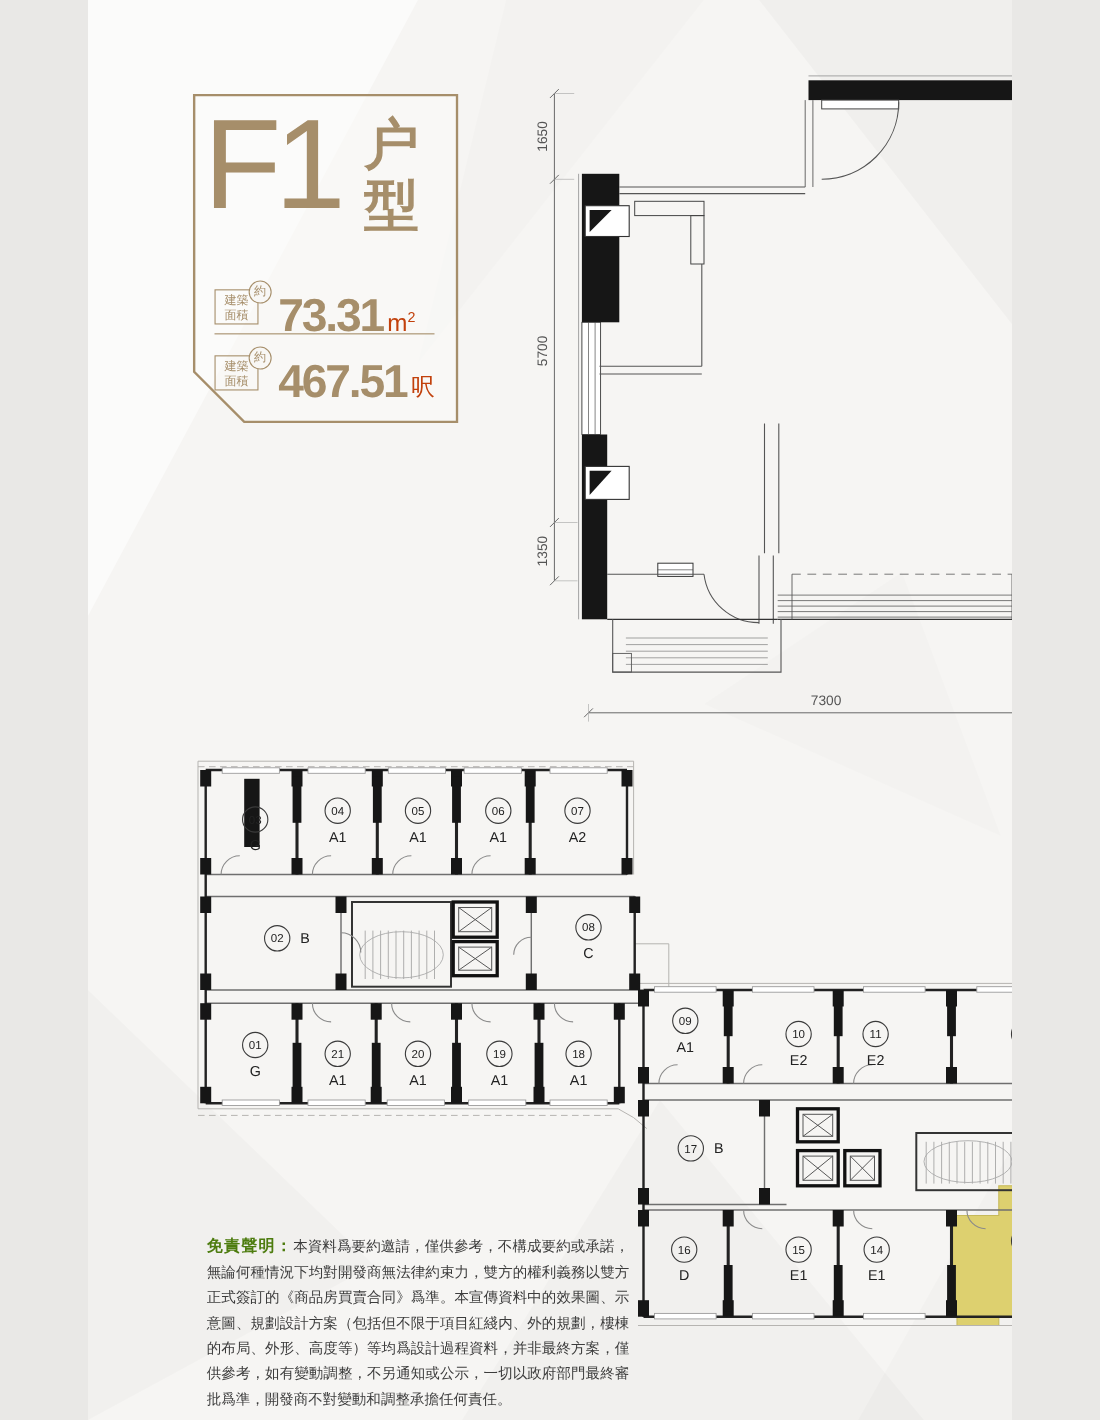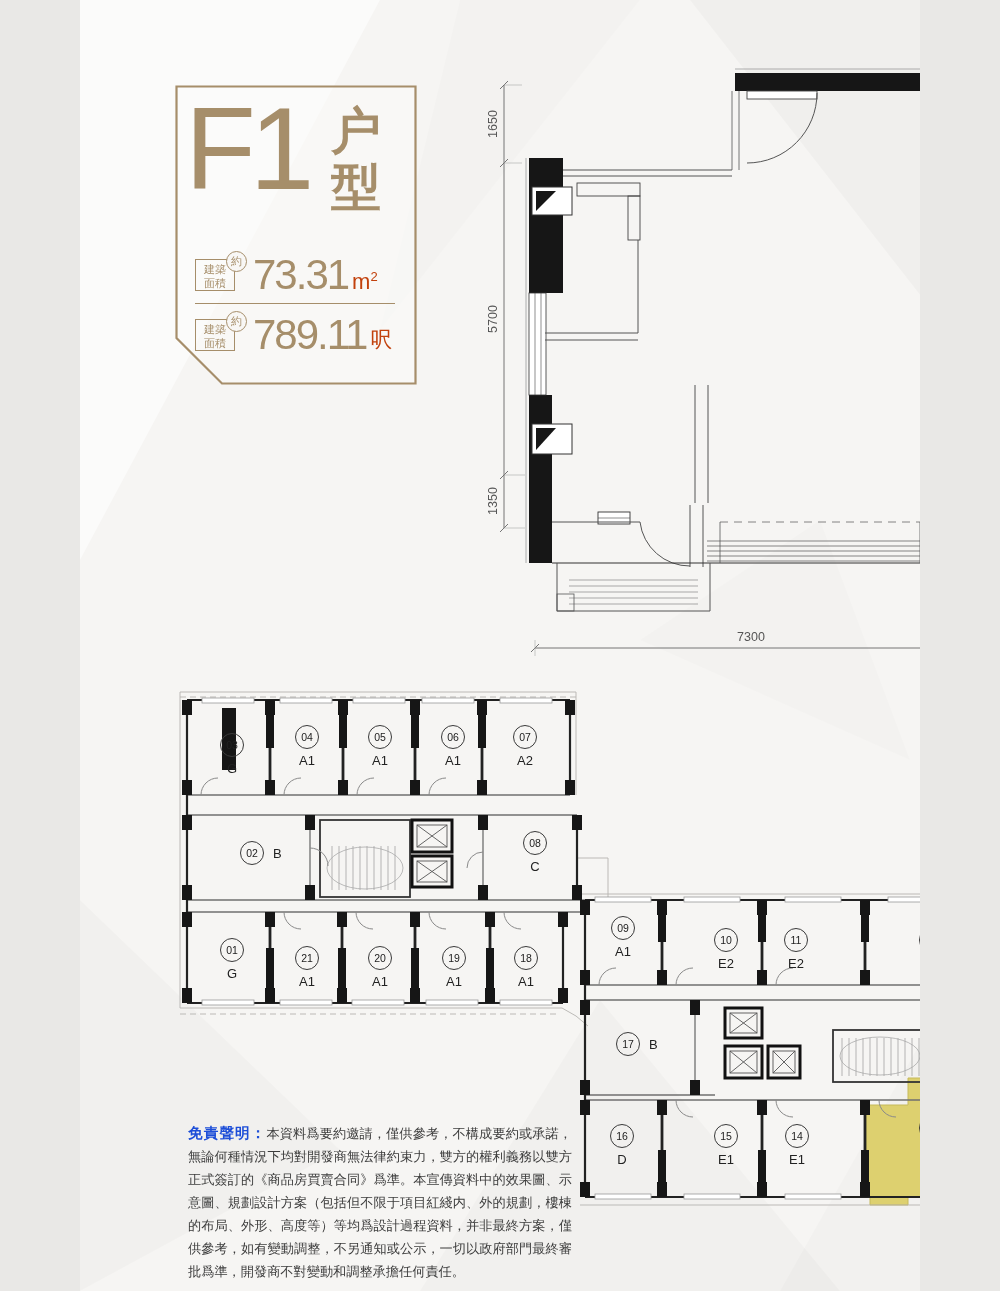--- a/index.html
+++ b/index.html
@@ -7,40 +7,40 @@
   #page{position:relative;width:840px;height:1291px;background:#f6f5f3;overflow:hidden;margin:0 auto;}
   #bg-facets{position:absolute;left:0;top:0;z-index:0;}
 
   
   #title-block{position:absolute;left:95px;top:85px;width:242px;height:300px;z-index:3;}
   #title-border{position:absolute;left:0;top:0;}
   .tb-f1{position:absolute;left:10px;top:6px;font-size:116px;line-height:1.0;color:#a68e6a;
          font-weight:400;letter-spacing:-6px;}
   .tb-type{position:absolute;left:156px;top:18px;color:#a68e6a;font-weight:600;}
   .tb-type span{display:block;font-size:50px;line-height:1.12;}
-  .tb-row{position:absolute;left:20px;width:204px;height:48px;display:flex;align-items:center;}
+  .tb-row{position:absolute;left:20px;width:204px;height:48px;display:flex;margin-top:12px;}
   .tb-row1{top:166px;}
   .tb-row2{top:226px;}
   .tb-divider{position:absolute;left:20px;top:218px;width:200px;height:0;border-top:1.5px solid #a68e6a;}
   .area-box{position:relative;width:40px;height:32px;border:1.2px solid #a68e6a;color:#a68e6a;
             font-size:11px;line-height:1.3;text-align:center;padding-top:2px;box-sizing:border-box;flex:0 0 auto;}
   .approx-circ{position:absolute;right:-13px;top:-9px;width:19px;height:19px;border:1px solid #a68e6a;
                border-radius:50%;background:#f8f7f5;font-size:11px;line-height:19px;text-align:center;color:#a68e6a;}
-  .tb-value{color:#a68e6a;font-size:42px;font-weight:400;letter-spacing:-2px;margin-left:18px;white-space:nowrap;}
+  .tb-value{color:#a68e6a;font-size:42px;font-weight:700;letter-spacing:-2px;margin-left:18px;white-space:nowrap;}
   .tb-unit{color:#c2410c;font-size:22px;font-weight:500;margin-left:4px;align-self:flex-end;padding-bottom:4px;}
   .tb-unit sup{font-size:13px;}
 
   
   #unit-plan-svg{position:absolute;left:405px;top:60px;z-index:2;}
   #floor-plate-svg{position:absolute;left:90px;top:675px;z-index:1;}
 
   
   #disclaimer{position:absolute;left:108px;top:1121px;width:384px;z-index:4;
               font-size:13.2px;line-height:1.74;color:#3c3c3c;text-align:justify;}
-  #disclaimer b{font-size:14.6px;color:#1d4ed8;letter-spacing:1px;}
+  #disclaimer b{font-size:14.6px;color:#4d7c0f;letter-spacing:1px;}
 
   svg text{font-family:"Liberation Sans", sans-serif;}
 </style>
 </head>
 <body>
 
 <div id="page">
 
   <svg id="bg-facets" width="1000" height="1291">
     <polygon points="610,0 1000,0 1000,500" fill="rgba(0,0,0,0.022)"></polygon>
@@ -73,21 +73,21 @@
     </div>
 
     <div class="tb-divider"></div>
 
     <div class="tb-row tb-row2">
       <div class="area-box">
         <div>建築</div>
         <div>面積</div>
         <div class="approx-circ">約</div>
       </div>
-      <div class="tb-value">789.11</div>
+      <div class="tb-value">467.51</div>
       <div class="tb-unit"><span>呎</span><sup></sup></div>
     </div>
   </div>
 
   <svg id="unit-plan-svg" width="510" height="600" viewBox="405 60 510 600">
 
     <g stroke="#999" stroke-width="0.8" fill="none">
       <path d="M 899,73 V 563"></path>
         <path d="M 446,158 V 563"></path>
       <path d="M 655,69 H 899"></path>

